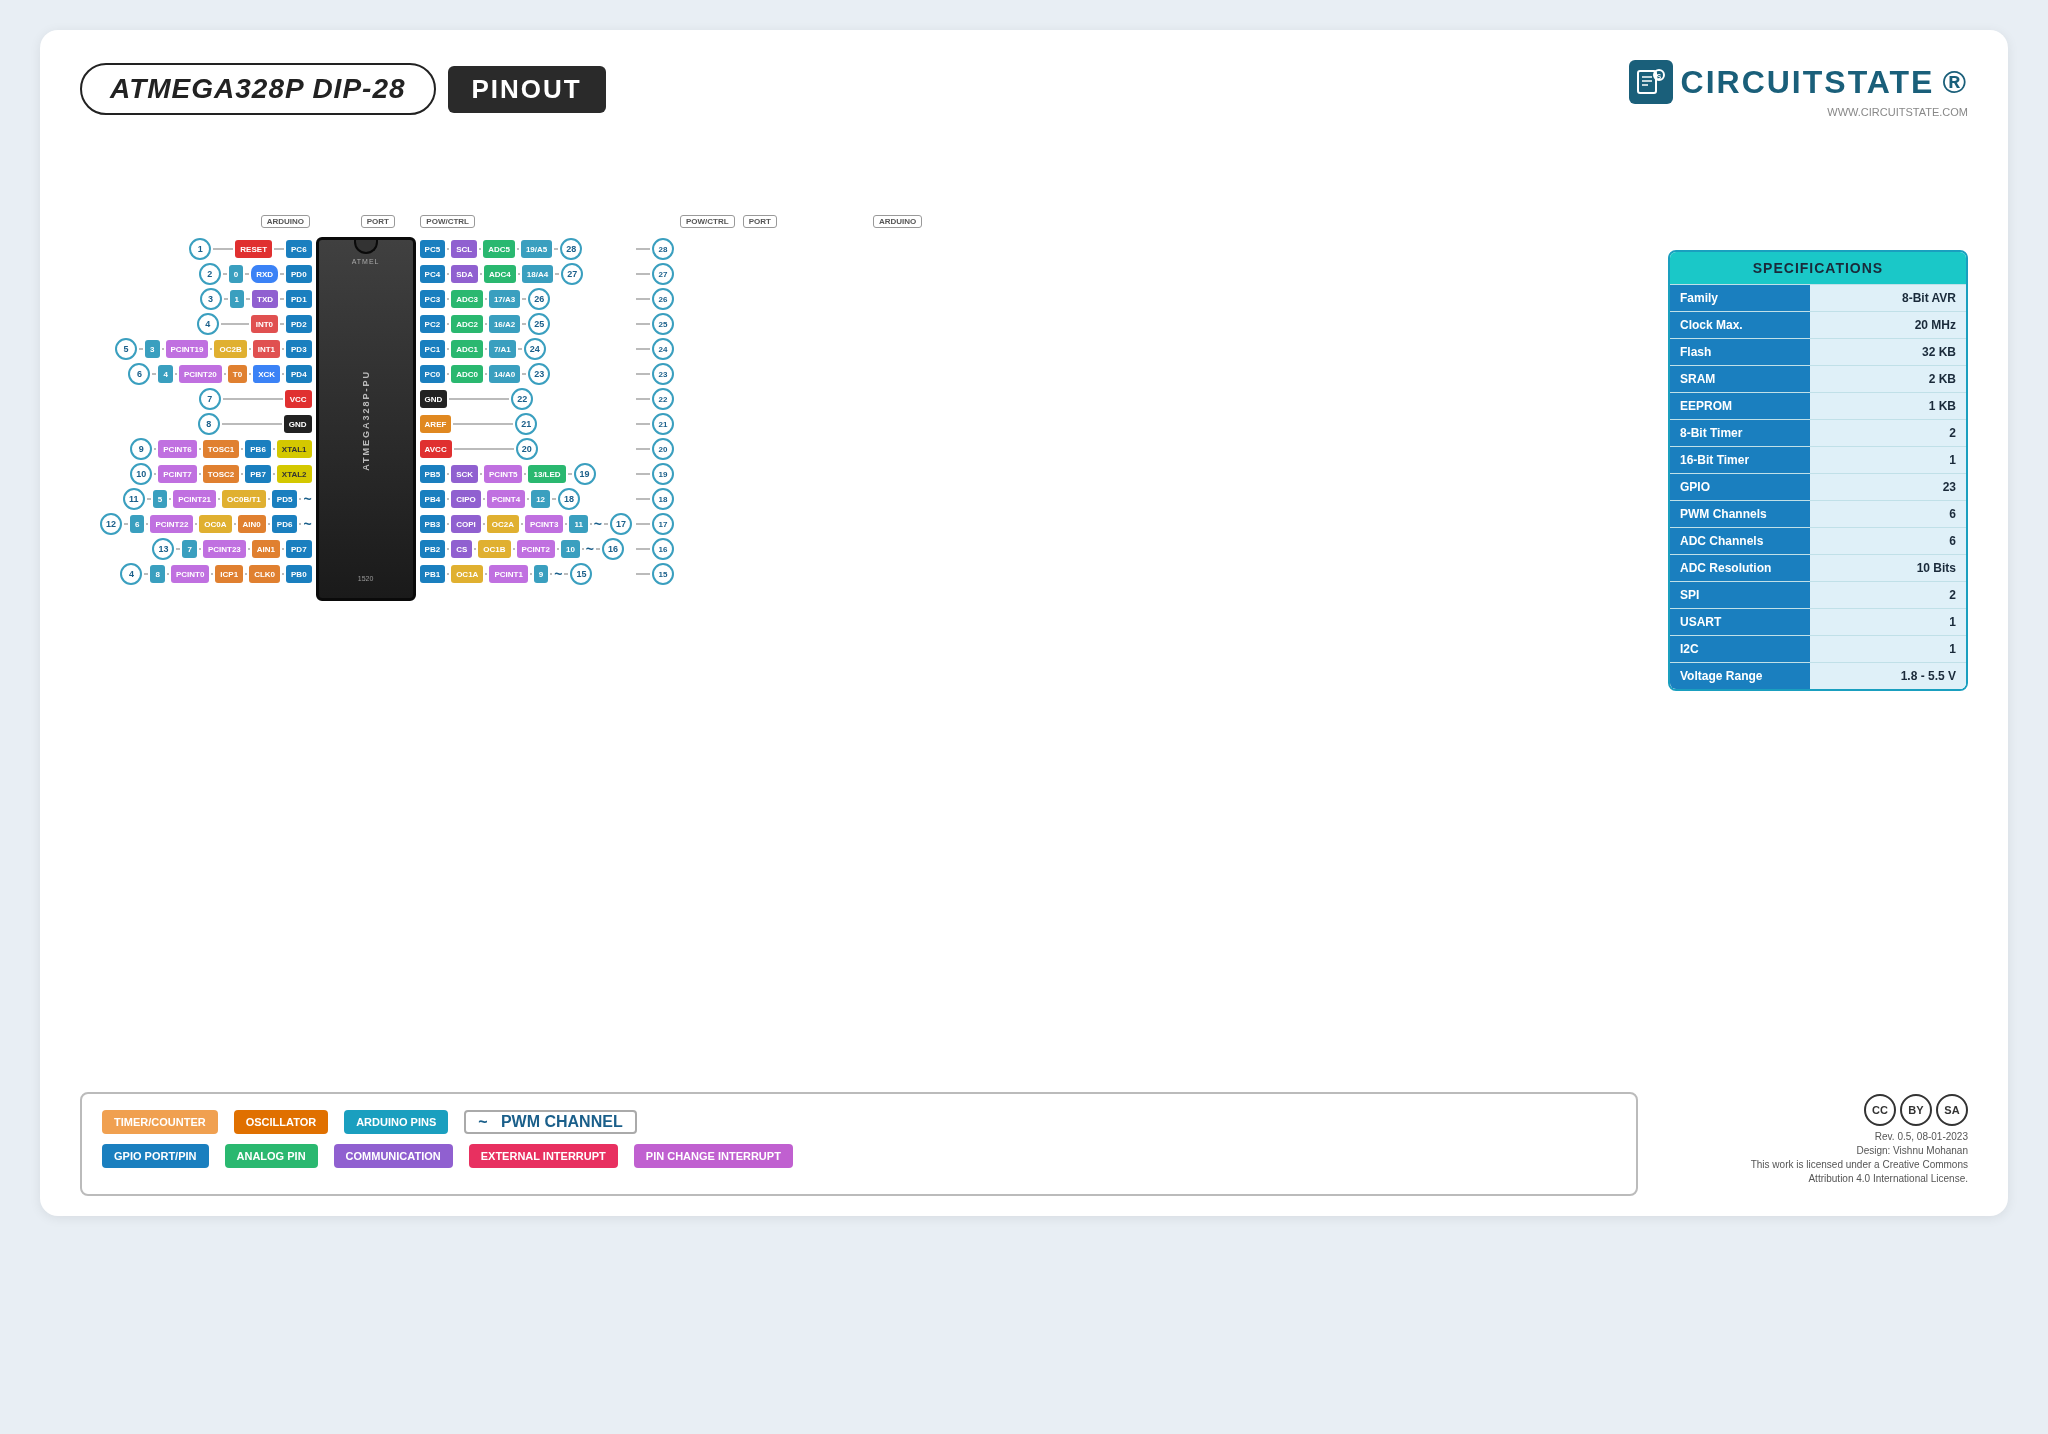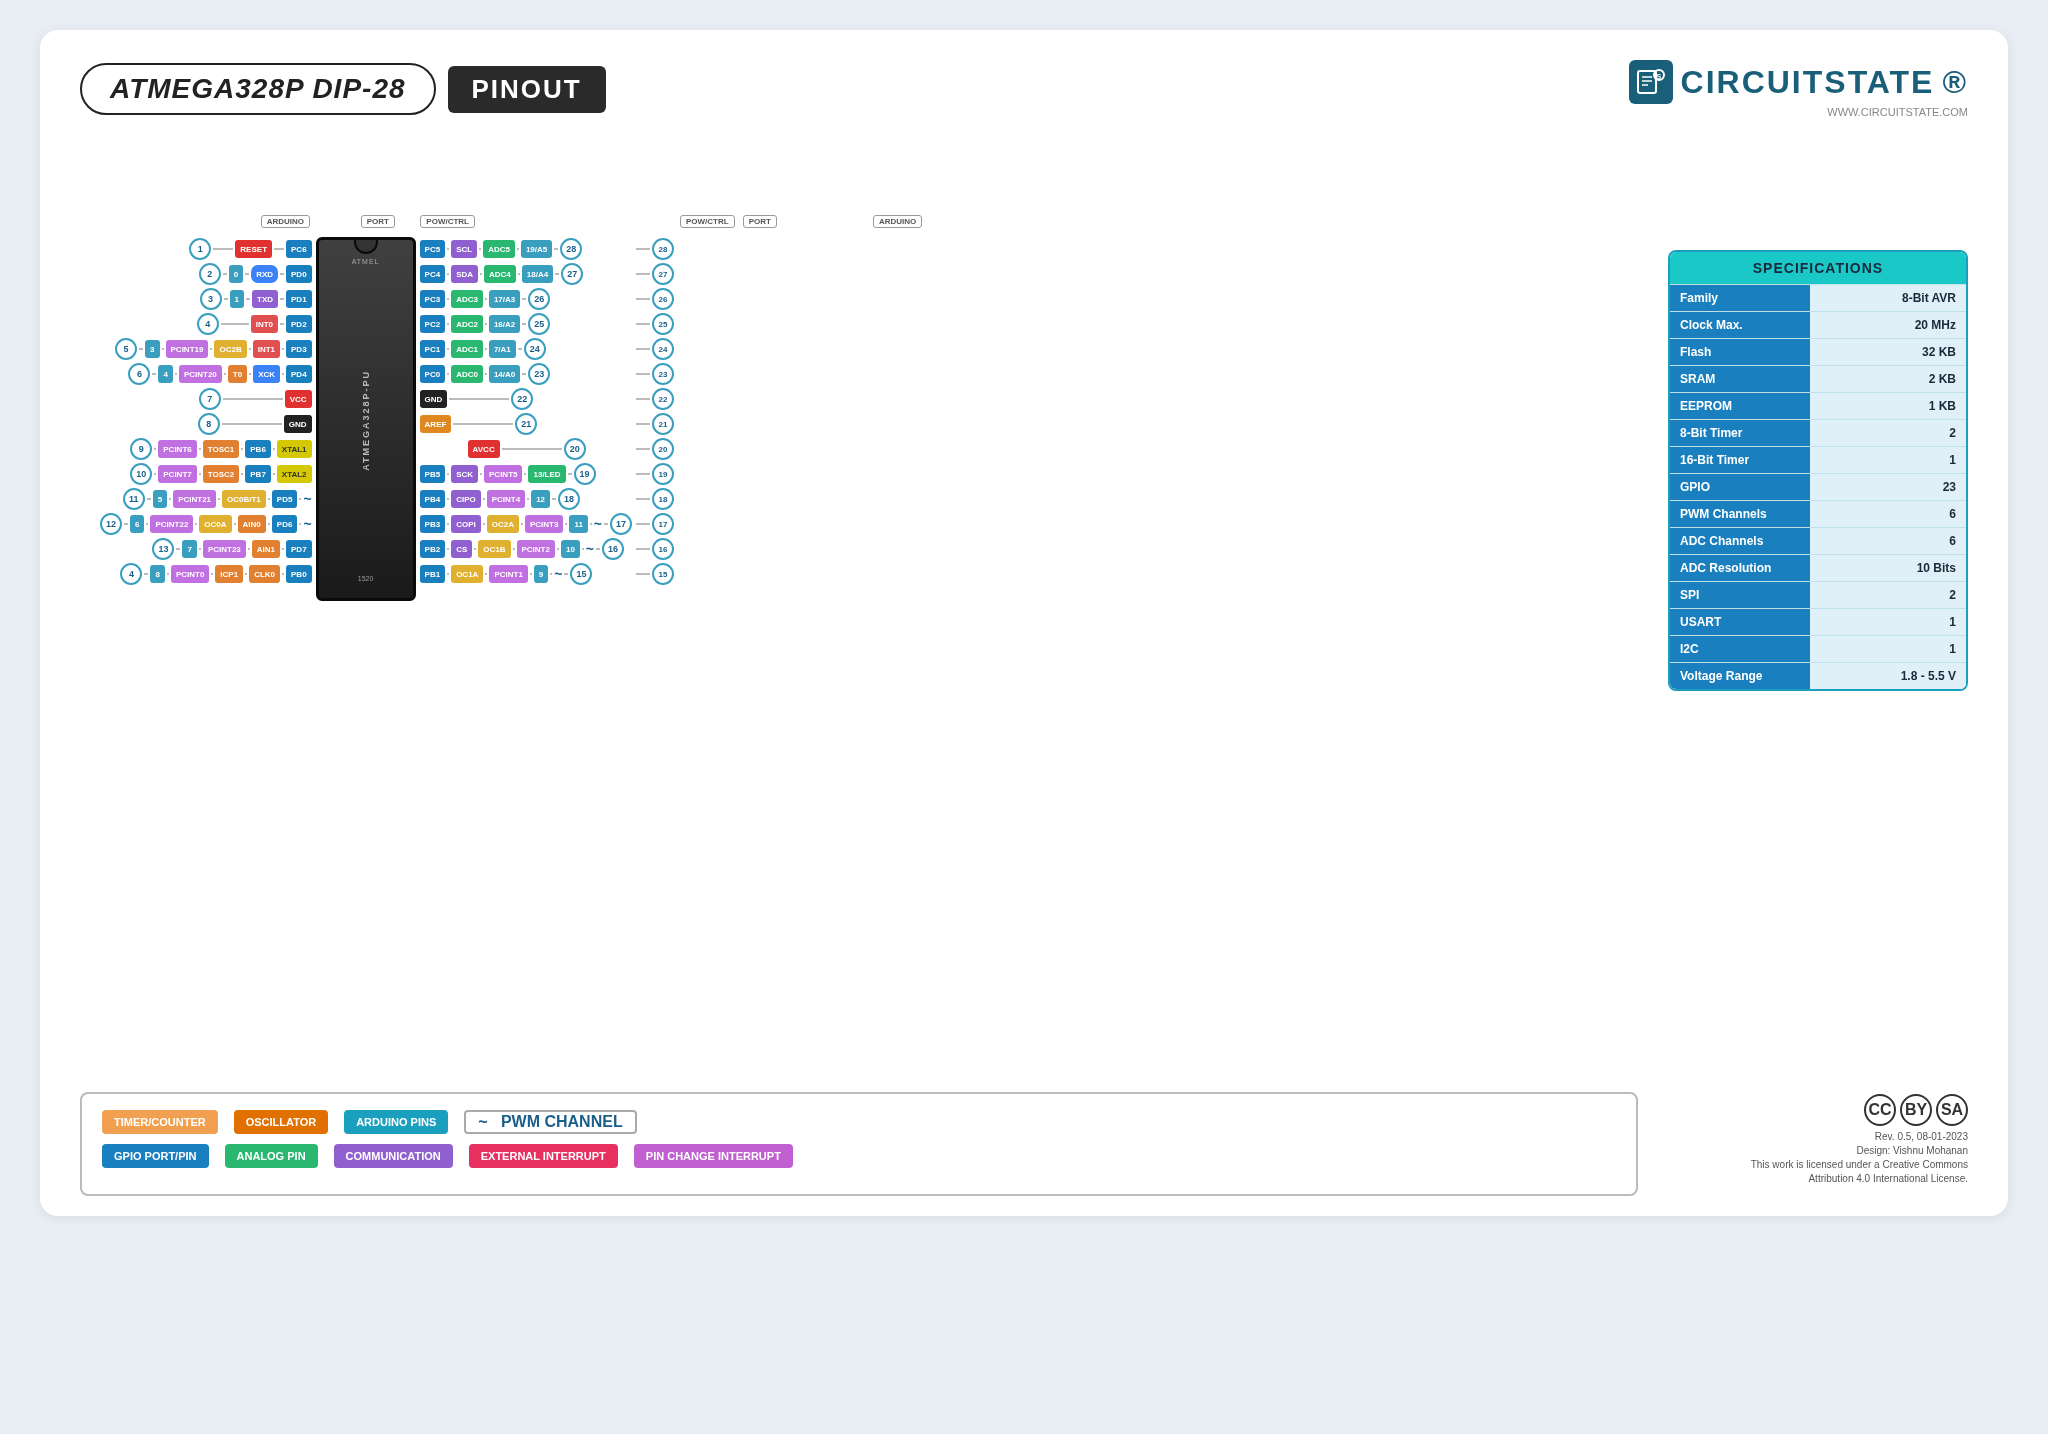--- a/index.html
+++ b/index.html
@@ -155,21 +155,21 @@
     .b-oc { background: #e0b030; color: white; }
     .b-int { background: #e05050; color: white; }
     .b-port { background: #1a7fbf; color: white; }
     .b-reset { background: #e03030; color: white; }
     .b-vcc { background: #e03030; color: white; }
     .b-gnd { background: #222; color: white; }
     .b-xtal { background: #d4c800; color: #333; }
     .b-adc { background: #2ab870; color: white; }
     .b-sda { background: #9060d0; color: white; }
     .b-aref { background: #e08820; color: white; }
-    .b-avcc { background: #e03030; color: white; margin-left: 48px; }
+    .b-avcc { background: #e03030; color: white; }
     .b-sck { background: #9060d0; color: white; }
     .b-cipo { background: #9060d0; color: white; }
     .b-copi { background: #9060d0; color: white; }
     .b-cs { background: #9060d0; color: white; }
     .b-icp { background: #e08030; color: white; }
     .b-clko { background: #e08030; color: white; }
     .b-t { background: #e08030; color: white; }
     .b-tosc { background: #e08030; color: white; }
     .b-ain { background: #e08030; color: white; }
     .b-rxd { background: #3b82f6; color: white; border-radius: 7px; }
@@ -238,21 +238,21 @@
       margin-bottom: 4px;
     }
     .cc-icon {
       width: 32px;
       height: 32px;
       border: 2px solid #333;
       border-radius: 50%;
       display: flex;
       align-items: center;
       justify-content: center;
-      font-size: 16px;
+      font-size: 11px;
       font-weight: bold;
       color: #333;
     }
     .cc-text { font-size: 10px; color: #555; line-height: 1.4; }
     .left-pins, .right-pins {
       display: flex;
       flex-direction: column;
       gap: 1px;
     }
     .chip-visual {

